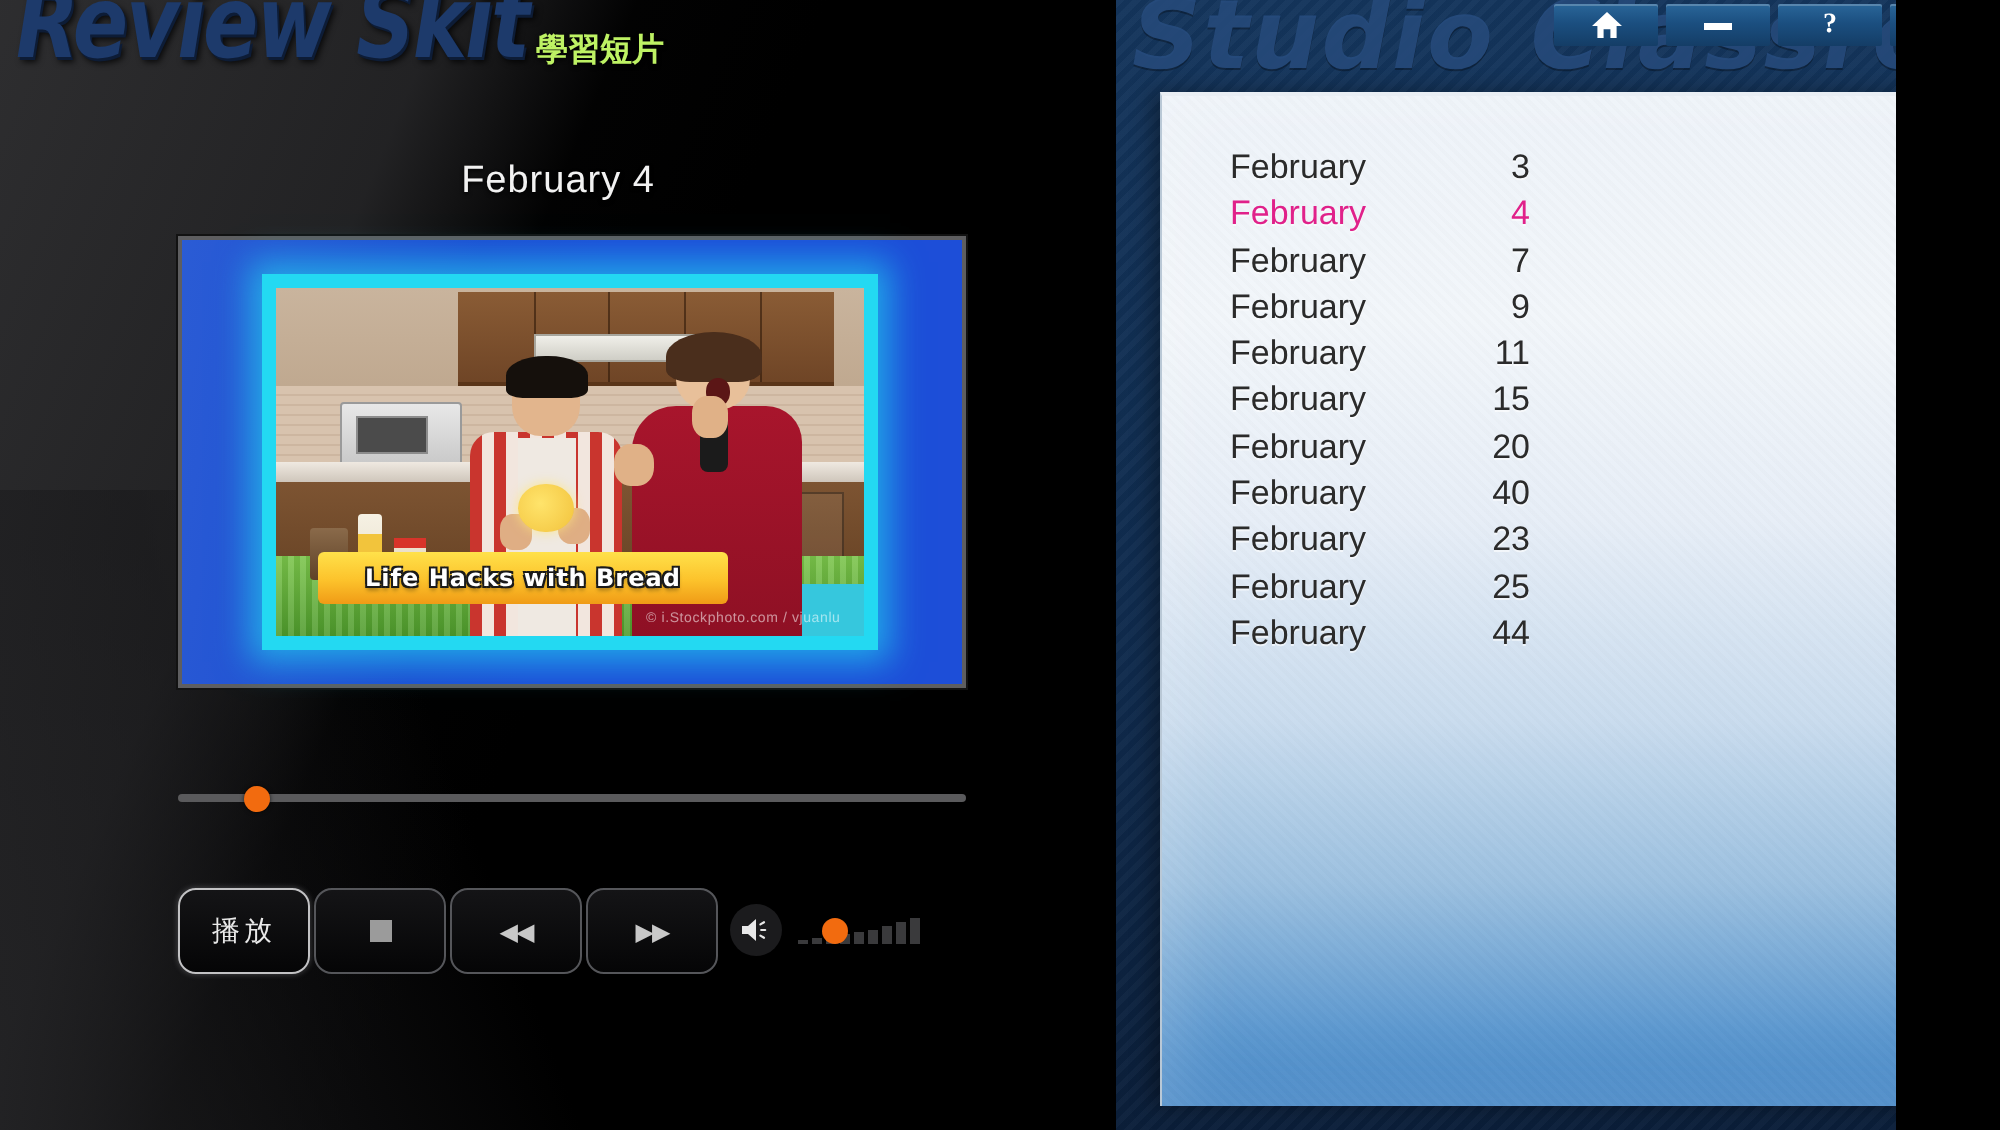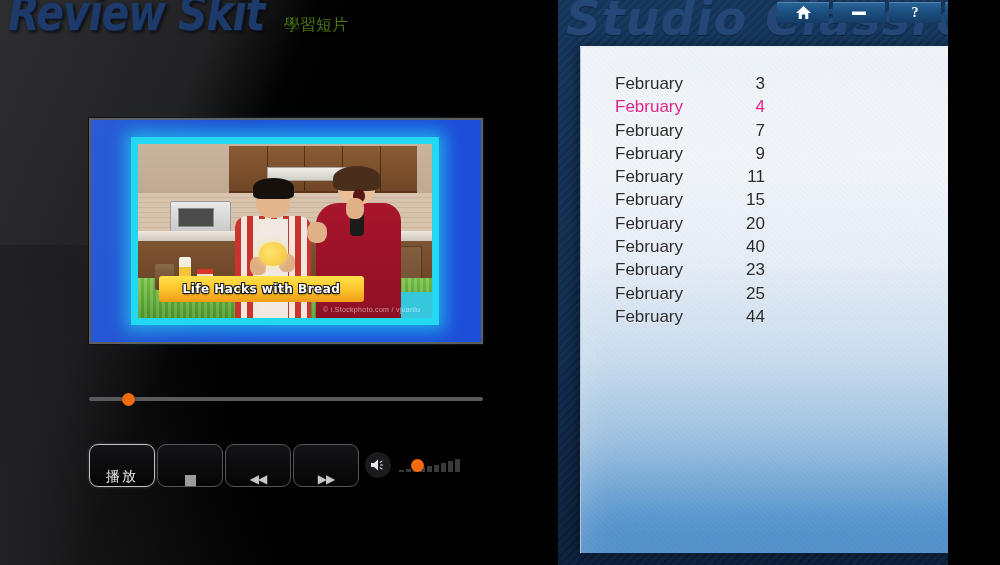--- a/index.html
+++ b/index.html
@@ -55,23 +55,23 @@
     color: #1d3a6b;
     text-shadow: 1px 1px 0 #0d1c36, 2px 2px 3px rgba(0,0,0,0.8);
     line-height: 1;
     transform: scaleY(1.25) scaleX(1.02);
     transform-origin: left bottom;
     padding-bottom: 3px;
   }
   #brand .brand-sub {
     font-family: "DejaVu Sans", sans-serif;
     font-size: 16px;
-    font-weight: normal;
-    color: #4d7c0f;
-    margin-left: 25px;
+    font-weight: bold;
+    color: #bef264;
+    margin-left: 9px;
     padding-bottom: 5px;
     text-shadow: 0 1px 2px #000;
   }
 
   #episode-title {
     position: absolute;
     top: 80px; left: 0;
     width: 558px;
     text-align: center;
     color: #f2f2f2;
@@ -212,21 +212,21 @@
     left: 89px; top: 444px;
     display: flex; align-items: center;
     z-index: 4;
   }
   .ctl-btn {
     width: 64px; height: 41px;
     border: 1px solid #55565a;
     border-radius: 9px;
     background: linear-gradient(180deg,#141416,#050506);
     margin-right: 2px;
-    display: flex; align-items: flex-end; justify-content: center;
+    display: flex; align-items: center; justify-content: center;
     color: #d6d6d6;
     cursor: pointer;
   }
   .ctl-btn.active {
     border: 1px solid #c2c2c4;
     box-shadow: 0 0 3px rgba(210,210,215,0.3);
   }
   .ctl-btn .cn {
     font-family: "DejaVu Sans", sans-serif;
     font-size: 14px;
@@ -353,20 +353,21 @@
 
   <div id="left-panel">
     <div class="diag"></div>
     <div class="diag2"></div>
 
     <div id="brand">
       <div class="brand-main">Review Skit</div>
       <div class="brand-sub">學習短片</div>
     </div>
 
+    <div id="episode-title">February  4</div>
 
     <div id="video-stage">
       <div id="video-bg"></div>
       <div id="video-glow">
         <div class="scene">
           <div class="sc-wallupper"></div>
           <div class="sc-cabinets">
             <span class="sc-cab-line" style="left:20%"></span>
             <span class="sc-cab-line" style="left:40%"></span>
             <span class="sc-cab-line" style="left:60%"></span>

